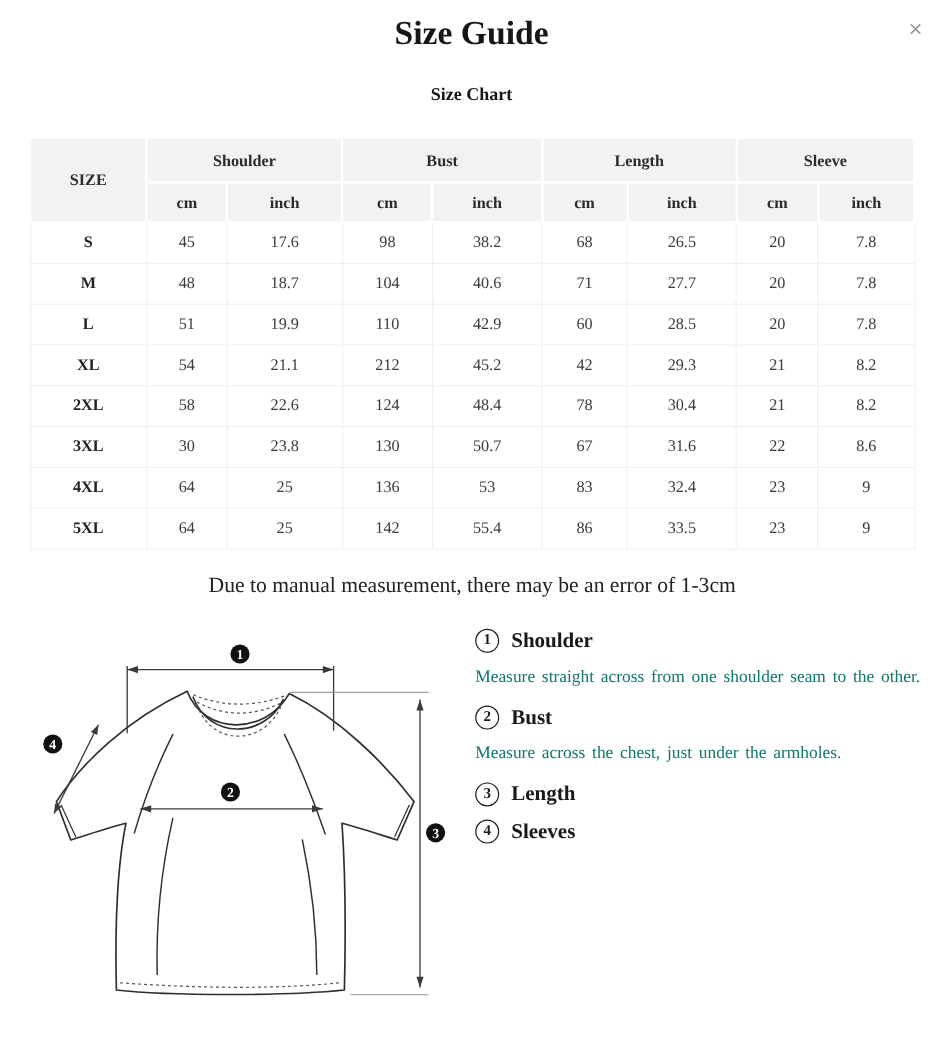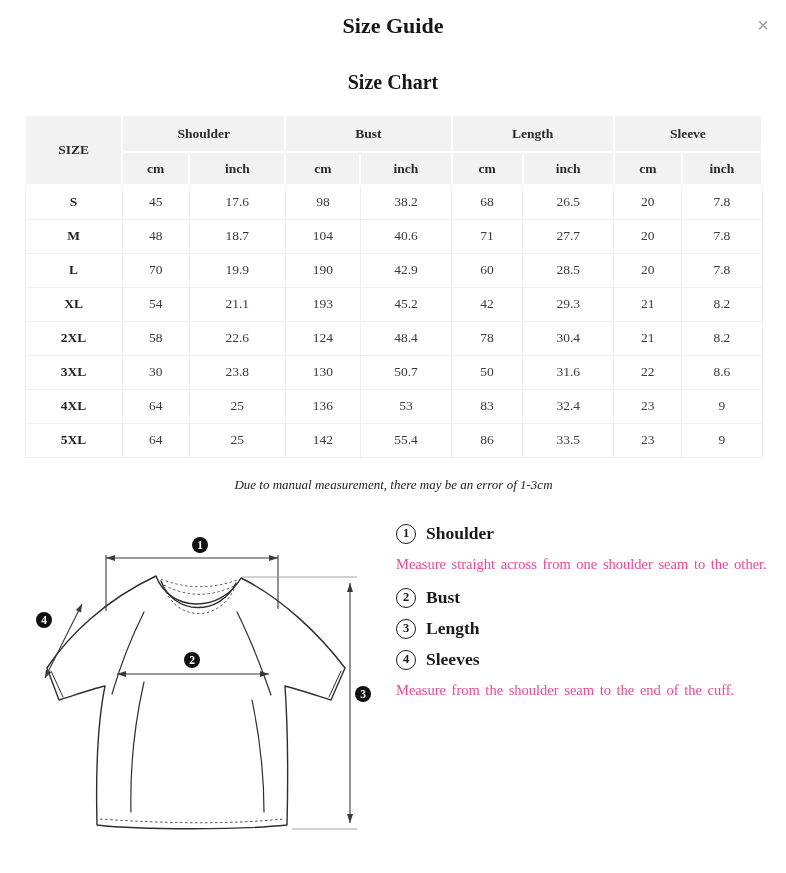--- a/index.html
+++ b/index.html
@@ -9,60 +9,60 @@
     font-family:"Liberation Serif", serif; color:#333; overflow:hidden;
   }
   .close-btn {
     position:absolute; top:10px; right:8px; width:30px; height:30px;
     background:none; border:none; cursor:pointer;
     font-family:"Liberation Sans", sans-serif; font-size:20px; line-height:28px;
     color:#9b9b9b; padding:0;
   }
   .page-title {
     position:absolute; top:13px; left:0; width:100%; margin:0;
-    text-align:center; font-size:22px; font-weight:bold; color:#161616;
+    text-align:center; font-size:28px; font-weight:bold; color:#161616;
   }
   .chart-title {
     position:absolute; top:71px; left:0; width:100%; margin:0;
-    text-align:center; font-size:20px; font-weight:bold; color:#161616;
+    text-align:center; font-size:15px; font-weight:bold; color:#161616;
   }
   table.size-table {
     position:absolute; top:114px; left:24px; width:739px;
     border-collapse:collapse; table-layout:fixed; text-align:center;
   }
   table.size-table thead th {
     background:#f2f2f2; border:2px solid #ffffff;
     font-size:13.5px; font-weight:bold; color:#2b2b2b;
   }
   table.size-table thead tr.group-row th { height:37px; }
   table.size-table thead tr.unit-row th { height:33px; }
   table.size-table thead th.size-head { height:72px; }
   table.size-table tbody td {
     border:1px solid #f0f0f0; height:34px;
     font-size:13.5px; color:#3a3a3a; background:#fff;
   }
   table.size-table tbody td.sz { font-weight:bold; color:#222; }
   .note {
     position:absolute; top:477px; left:24px; width:739px;
-    text-align:center; font-size:13px; color:#222;font-style:italic;
+    text-align:center; font-size:18px; color:#222;
   }
   .diagram { position:absolute; left:20px; top:510px; }
   .instructions { position:absolute; left:396px; top:523px; width:378px; }
   .instr-title {
     display:flex; align-items:center; gap:10px;
     font-size:17.5px; font-weight:bold; color:#17191c; margin:0 0 10px 0;
   }
   .cnum {
     width:20px; height:20px; border:1.6px solid #17191c; border-radius:50%;
     display:inline-flex; align-items:center; justify-content:center;
     font-size:12.5px; font-weight:bold; flex:0 0 auto;
   }
   .instr-desc {
     margin:0 0 12px 0; font-size:14.5px; line-height:1.45;
-    color:#ec4899; word-spacing:2px;
+    color:#0f766e; word-spacing:2px;
   }
 </style>
 </head>
 <body>
 
 <button class="close-btn">
   <span>×</span>
 </button>
 
 <h1 class="page-title">Size Guide</h1>
@@ -117,34 +117,34 @@
       <td>18.7</td>
       <td>104</td>
       <td>40.6</td>
       <td>71</td>
       <td>27.7</td>
       <td>20</td>
       <td>7.8</td>
     </tr>
     <tr>
       <td class="sz">L</td>
-      <td>70</td>
+      <td>51</td>
       <td>19.9</td>
-      <td>190</td>
+      <td>110</td>
       <td>42.9</td>
       <td>60</td>
       <td>28.5</td>
       <td>20</td>
       <td>7.8</td>
     </tr>
     <tr>
       <td class="sz">XL</td>
       <td>54</td>
       <td>21.1</td>
-      <td>193</td>
+      <td>212</td>
       <td>45.2</td>
       <td>42</td>
       <td>29.3</td>
       <td>21</td>
       <td>8.2</td>
     </tr>
     <tr>
       <td class="sz">2XL</td>
       <td>58</td>
       <td>22.6</td>
@@ -154,21 +154,21 @@
       <td>30.4</td>
       <td>21</td>
       <td>8.2</td>
     </tr>
     <tr>
       <td class="sz">3XL</td>
       <td>30</td>
       <td>23.8</td>
       <td>130</td>
       <td>50.7</td>
-      <td>50</td>
+      <td>67</td>
       <td>31.6</td>
       <td>22</td>
       <td>8.6</td>
     </tr>
     <tr>
       <td class="sz">4XL</td>
       <td>64</td>
       <td>25</td>
       <td>136</td>
       <td>53</td>
@@ -263,27 +263,27 @@
       <span class="cnum">1</span>
       <span>Shoulder</span>
     </div>
     <p class="instr-desc">Measure straight across from one shoulder seam to the other.</p>
   </div>
   <div class="instr">
     <div class="instr-title">
       <span class="cnum">2</span>
       <span>Bust</span>
     </div>
+    <p class="instr-desc">Measure across the chest, just under the armholes.</p>
   </div>
   <div class="instr">
     <div class="instr-title">
       <span class="cnum">3</span>
       <span>Length</span>
     </div>
   </div>
   <div class="instr">
     <div class="instr-title">
       <span class="cnum">4</span>
       <span>Sleeves</span>
     </div>
-    <p class="instr-desc">Measure from the shoulder seam to the end of the cuff.</p>
   </div>
 </div>
 
 </body></html>

